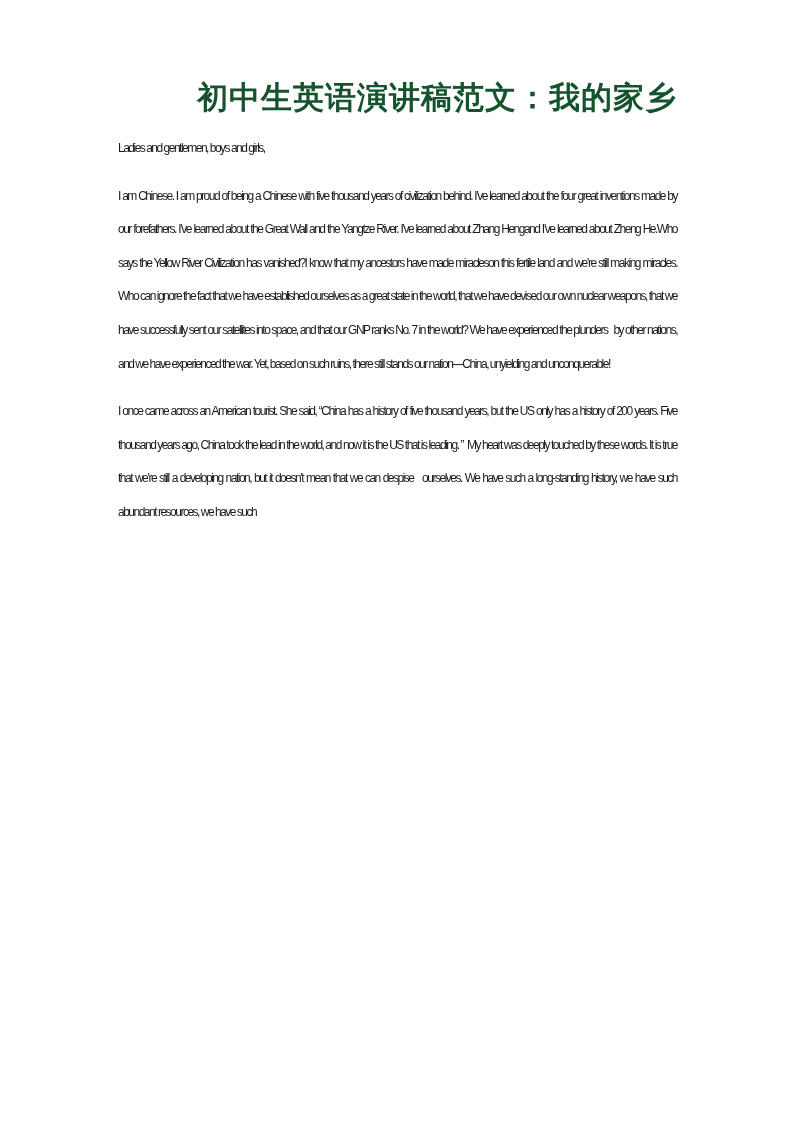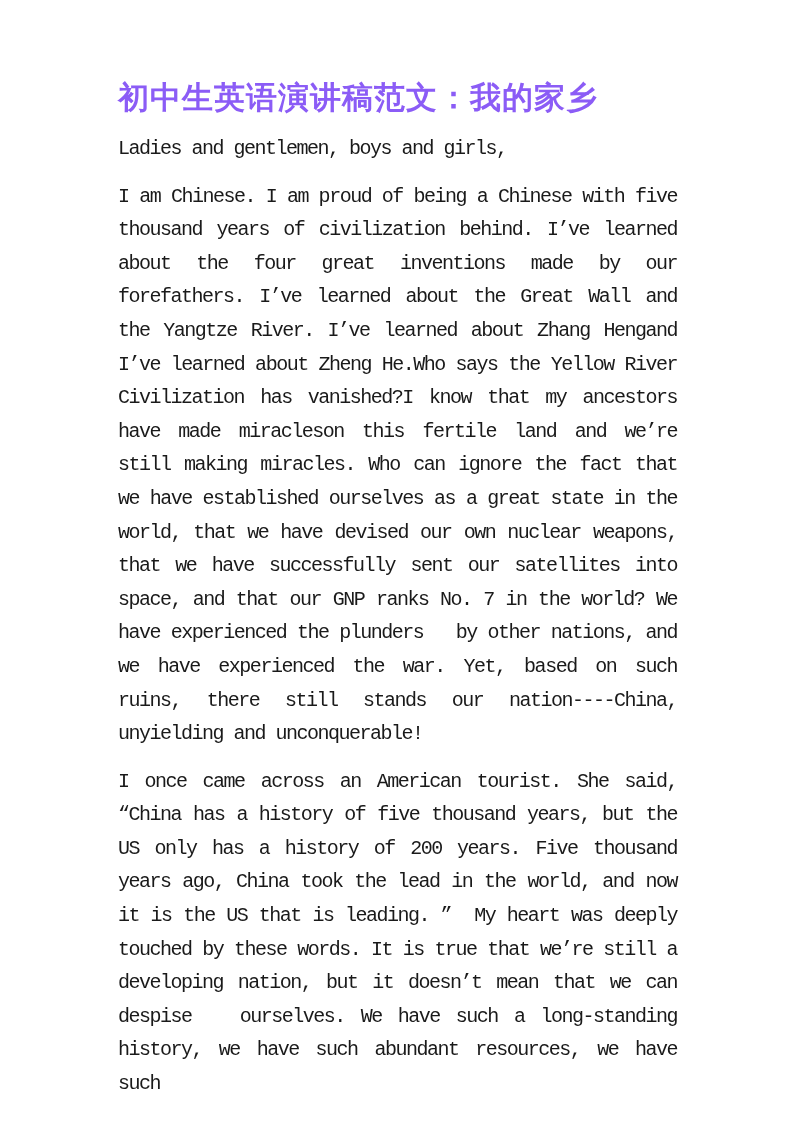--- a/index.html
+++ b/index.html
@@ -14,45 +14,45 @@
   }
   .page {
     box-sizing: border-box;
     width: 793px;
     height: 1122px;
     padding: 0 116px 0 118px;
     background: #ffffff;
   }
   .doc-title {
     margin: 76px 0 12px 0;
-    text-align: left;
+    text-align: right;
     font-family: "Liberation Serif", "DejaVu Serif", serif;
     font-weight: bold;
     font-size: 31px;
     line-height: 44px;
     letter-spacing: 1px;
-    color: #8b5cf6;
+    color: #14532d;
   }
   .tag-list {
     margin: 42px 0 0 0;
     font-family: "Liberation Serif", "DejaVu Serif", serif;
     font-size: 17px;
     line-height: 35px;
     color: #222222;
     text-align: justify;
   }
   .tag-list a {
     color: inherit;
     text-decoration: none;
     cursor: pointer;
   }
   .body-par {
     margin: 14px 0 0 0;
-    font-family: Liberation Mono, monospace;
-    font-size: 20px;
+    font-family: Liberation Sans, sans-serif;
+    font-size: 12px;
     letter-spacing: -1.5px;
     line-height: 33.6px;
     color: #1a1a1a;
     text-align: justify;
     text-justify: inter-word;
     white-space: pre-wrap;
   }
   .body-par.first {
     margin-top: 10px;
   }

